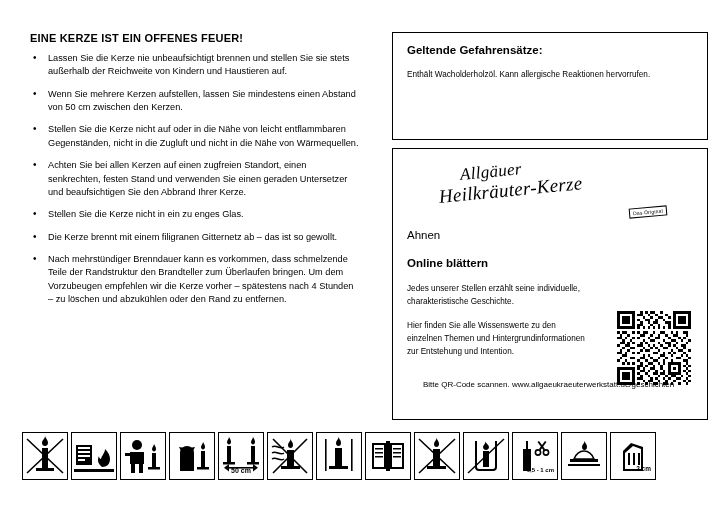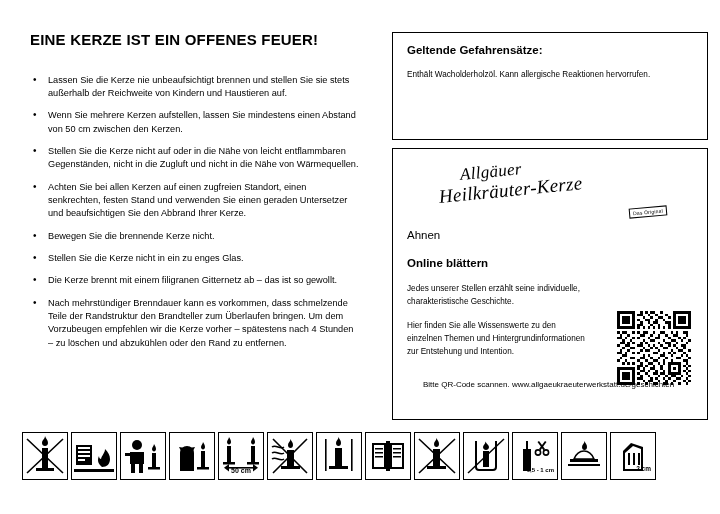--- a/index.html
+++ b/index.html
@@ -22,24 +22,24 @@
   }
 
   
   .left-col {
     position: absolute;
     left: 30px;
     top: 32px;
     width: 330px;
   }
   .main-title {
-    font-size: 15px;
+    font-size: 11px;
     font-weight: bold;
     letter-spacing: 0.2px;
-    margin: 0 0 25px 0;
+    margin: 0 0 8px 0;
     line-height: 1.1;
   }
   .sub-title {
     font-size: 12.5px;
     font-weight: bold;
     margin: 0 0 13px 0;
     line-height: 1.1;
   }
   ul.hinweise {
     list-style: none;
@@ -198,21 +198,20 @@
 
 <div class="page">
 
   <div class="left-col">
     <h1 class="main-title">EINE KERZE IST EIN OFFENES FEUER!</h1>
     <ul class="hinweise">
       <li>Lassen Sie die Kerze nie unbeaufsichtigt brennen und stellen Sie sie stets außerhalb der Reichweite von Kindern und Haustieren auf.</li>
       <li>Wenn Sie mehrere Kerzen aufstellen, lassen Sie mindestens einen Abstand von 50 cm zwischen den Kerzen.</li>
       <li>Stellen Sie die Kerze nicht auf oder in die Nähe von leicht entflammbaren Gegenständen, nicht in die Zugluft und nicht in die Nähe von Wärmequellen.</li>
       <li>Achten Sie bei allen Kerzen auf einen zugfreien Standort, einen senkrechten, festen Stand und verwenden Sie einen geraden Untersetzer und beaufsichtigen Sie den Abbrand Ihrer Kerze.</li>
-      <li>Bewegen Sie die brennende Kerze nicht.</li>
       <li>Stellen Sie die Kerze nicht in ein zu enges Glas.</li>
       <li>Die Kerze brennt mit einem filigranen Gitternetz ab – das ist so gewollt.</li>
       <li>Nach mehrstündiger Brenndauer kann es vorkommen, dass schmelzende Teile der Randstruktur den Brandteller zum Überlaufen bringen. Um dem Vorzubeugen empfehlen wir die Kerze vorher – spätestens nach 4 Stunden – zu löschen und abzukühlen oder den Rand zu entfernen.</li>
     </ul>
   </div>
 
   <div class="right-col">
 
     <div class="box box-hazard">
       <p class="hazard-title">Geltende Gefahrensätze:</p>

